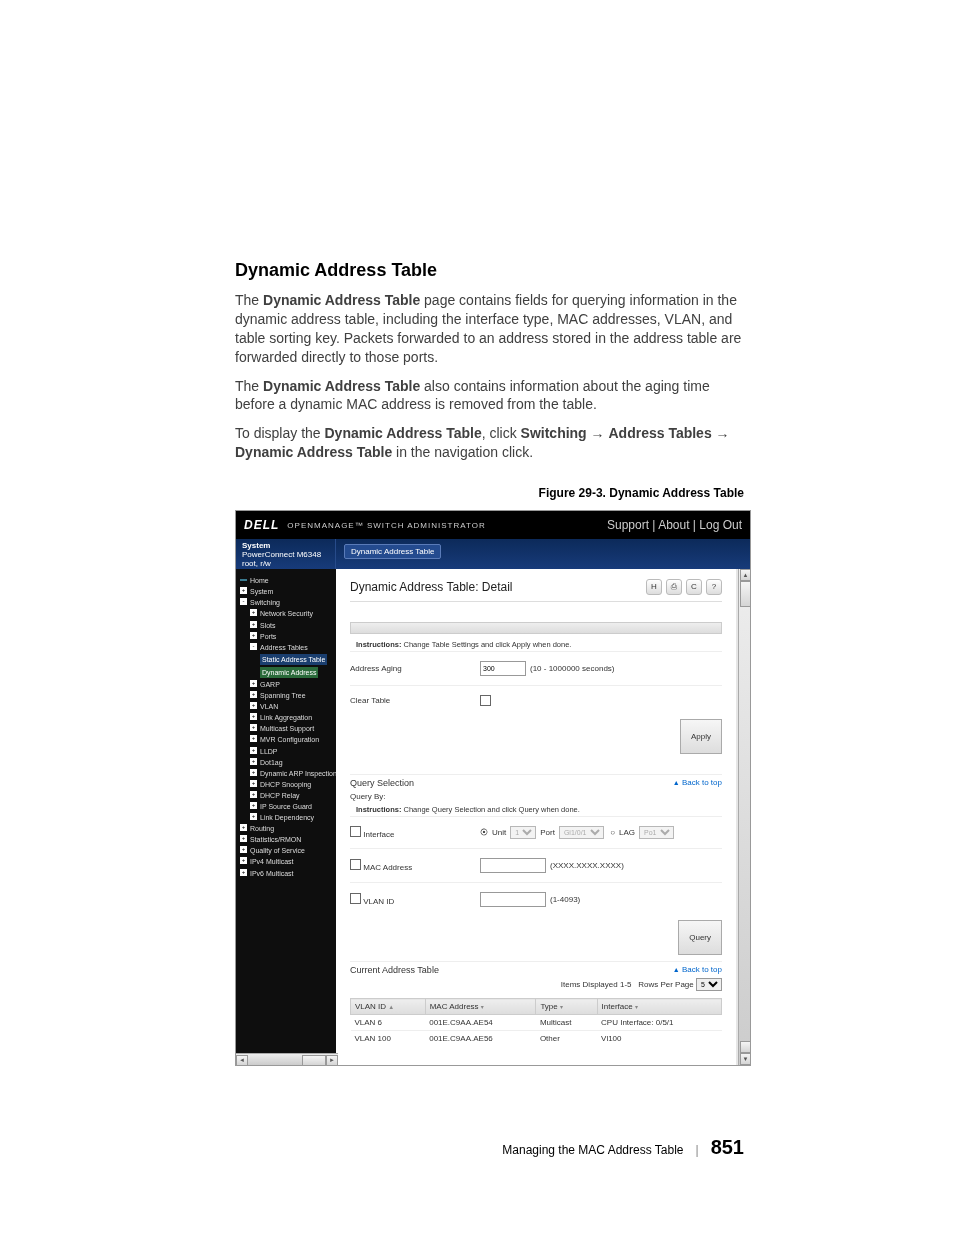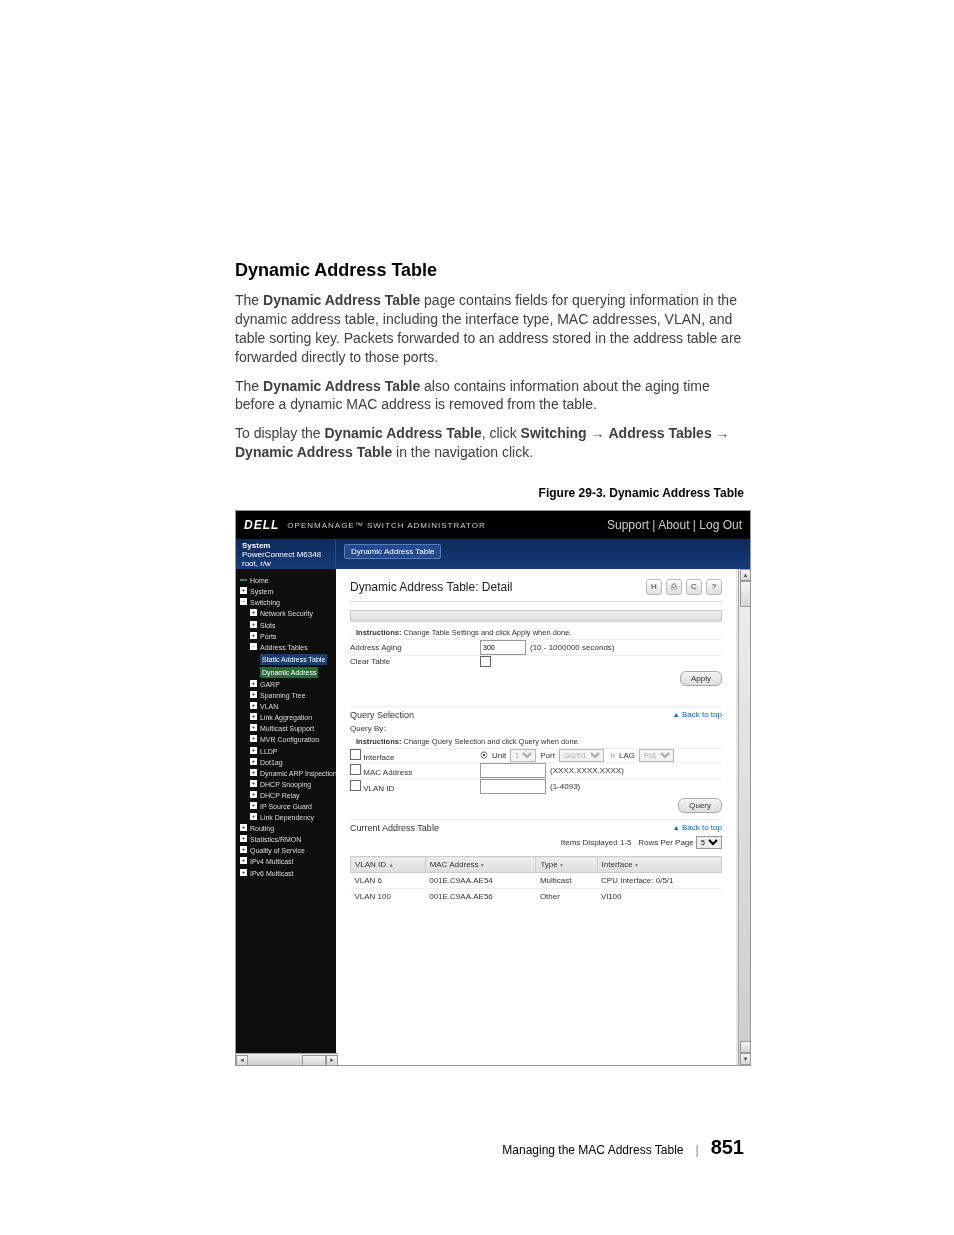--- a/index.html
+++ b/index.html
@@ -97,38 +97,38 @@
   .ss-main {
     flex: 1;
     background: #fff;
     overflow: auto;
     padding: 10px 14px 8px 14px;
     position: relative;
     border-right: 14px solid #e6e6e6;
   }
   .ss-heading {
     display:flex; justify-content:space-between; align-items:center;
-    border-bottom: 1px solid #ddd; padding-bottom: 6px; margin-bottom: 8px; gap: 11px;
+    border-bottom: 1px solid #ddd; padding-bottom: 6px; margin-bottom: 20px; gap: 11px;
   }
   .ss-heading-title { font-size: 12px; color:#222; }
   .ss-icons { display:flex; gap:4px; }
   .ss-icons .ic { width:14px; height:14px; border:1px solid #bbb; border-radius:3px;
     background:linear-gradient(#fff,#ddd); font-size:8px; line-height:14px; text-align:center; color:#333;}
   .sec-label { font-size:9px; color:#333; padding: 4px 0 2px 0; }
   .grayband { background: linear-gradient(#eee,#ddd); height:12px; width:100%; margin:2px 0 4px; border:1px solid #ccc; box-sizing:border-box;}
   .instr { font-size:7.5px; color:#333; padding:2px 0; }
   .instr b { font-weight:bold;margin-left:6px; }
-  .form-row { display:flex; align-items:center; font-size:8px; padding:0 0; border-top:1px solid #eee;justify-content:space-between;}
+  .form-row { display:flex; align-items:center; font-size:8px; padding:9px 0; border-top:1px solid #eee;justify-content:space-between;}
   .form-row .lab { width: 130px; color:#333; }
   .form-row .val { flex:1; color:#333; display:flex; align-items:center; gap:4px;}
   .form-row input[type=text] { width:40px; height:11px; font-size:7px; border:1px solid #999; }
   .form-row select { font-size:7px; height:13px; border:1px solid #999; background:#eee; color:#888;}
   .cb { width:9px; height:9px; border:1px solid #666; background:#fff; display:inline-block;}
-  .btn { float:right; margin-top:4px; border:1px solid #aaa; border-radius:6px;
-    background:linear-gradient(#f6f6f6,#ddd); font-size:8px; padding:2px 10px; color:#333; cursor:pointer;}
+  .btn { float:right; margin-top:4px; border:1px solid #aaa; border-radius:0;
+    background:linear-gradient(#f6f6f6,#ddd); font-size:8px; padding:12px 10px; color:#333; cursor:pointer;}
   .clearfix::after{content:"";display:block;clear:both;}
   .backtop { float:right; font-size:8px; color:#06c; }
   .tri { color:#06c; font-size:7px; }
 
   table.data { width:100%; border-collapse:collapse; font-size:8px; margin-top:4px;}
   table.data th { background:linear-gradient(#eee,#ddd); border:1px solid #ccc; text-align:left; padding:3px 4px; font-weight:normal; color:#333;}
   table.data td { border-top:1px solid #eee; padding:3px 4px; color:#333;}
   .sort { color:#888; font-size:6px; }
   .items-disp { text-align:right; font-size:8px; color:#333; padding:3px 0;}
   .items-disp select { font-size:7px; height:13px; border:1px solid #999;}

